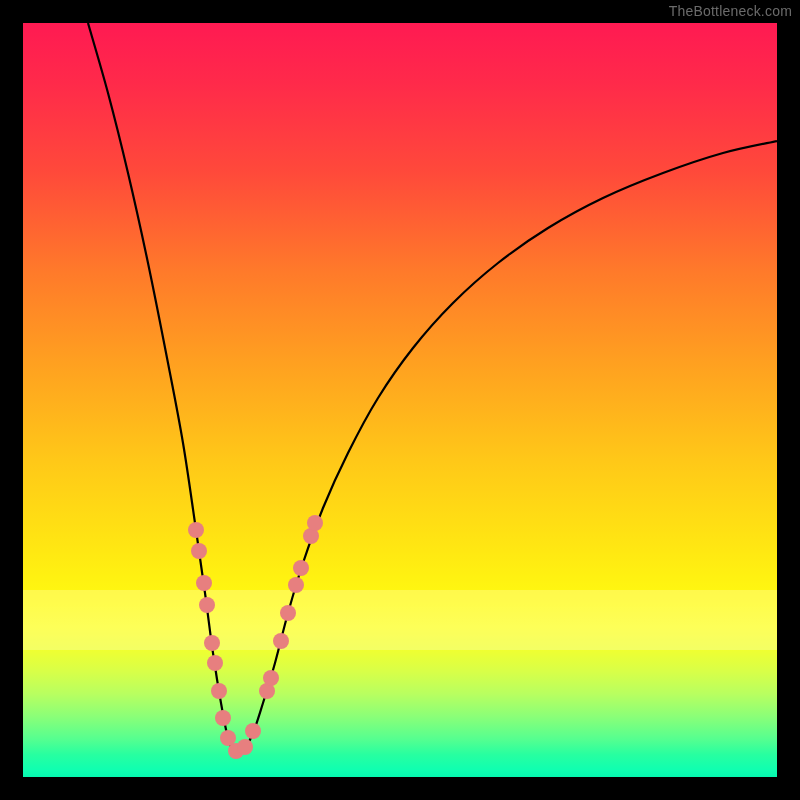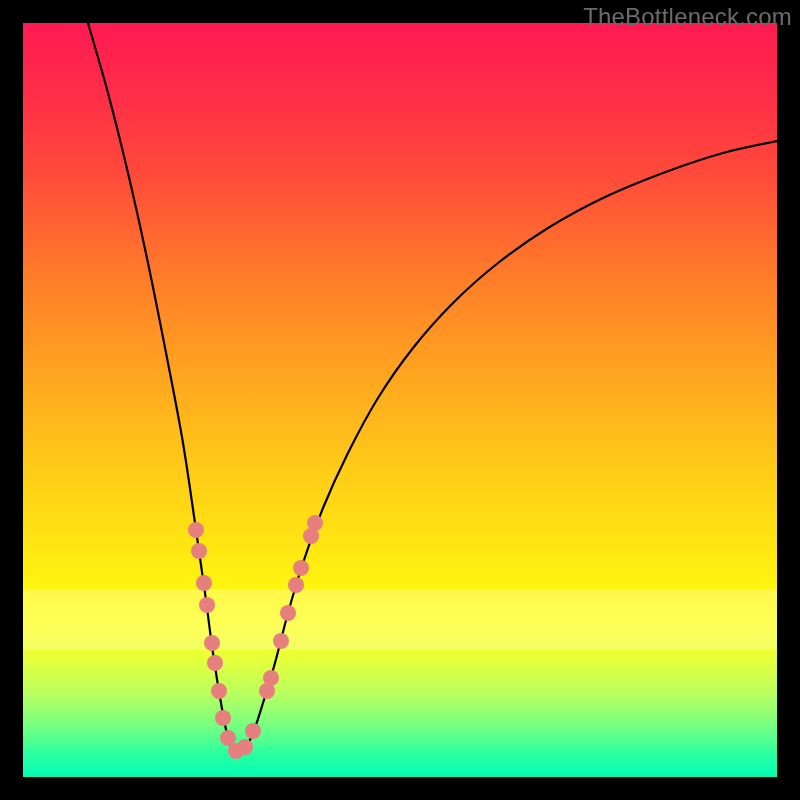--- a/index.html
+++ b/index.html
@@ -44,21 +44,21 @@
     top: 590px;
     height: 60px;
     background: rgba(255,255,255,0.25);
     pointer-events: none;
   }
   .watermark {
     position: absolute;
     top: 3px;
     right: 8px;
     color: #6b6b6b;
-    font-size: 24px;
+    font-size: 14px;
     font-weight: 500;
     letter-spacing: 0.2px;
   }
   svg.curve {
     position: absolute;
     left: 23px;
     top: 23px;
     width: 754px;
     height: 754px;
     pointer-events: none;

